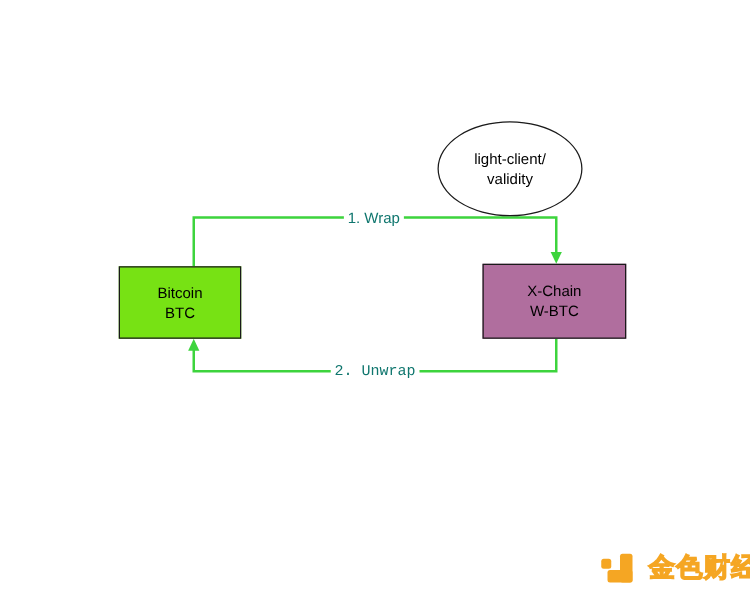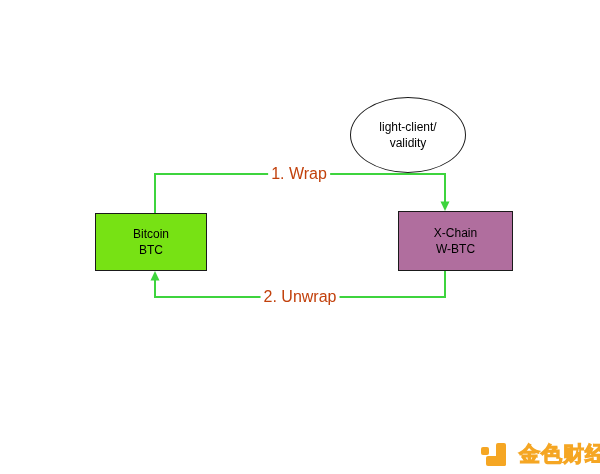--- a/index.html
+++ b/index.html
@@ -44,35 +44,35 @@
   }
   .ellipse {
     border: 1.5px solid var(--stroke-dark);
     border-radius: 50%;
     background: #ffffff;
   }
   .rect {
     border: 1.5px solid var(--stroke-dark);
   }
   #node-light-client { left: 350px; top: 97px;  width: 116px; height: 76px; }
-  #node-bitcoin      { left: 95px;  top: 213px; width: 112px; height: 58px; background: var(--box-green); }
-  #node-xchain       { left: 386px; top: 211px; width: 115px; height: 60px; background: var(--box-purple); margin-left: 12px; }
+  #node-bitcoin      { left: 95px;  top: 213px; width: 98px; height: 58px; background: var(--box-green); }
+  #node-xchain       { left: 386px; top: 211px; width: 115px; height: 60px; background: var(--box-purple); }
   #node-fraud-proof  { left: 143px; top: 306px; width: 120px; height: 72px; }
   .edge-label {
     position: absolute;
     transform: translate(-50%, -50%);
     background: #ffffff;
     padding: 0 3px;
-    font-size: 16px;
-    color: #c2410c;
+    font-size: 12px;
+    color: #0f766e;
     white-space: nowrap;
     z-index: 3;
   }
   #label-wrap   { left: 299px; top: 174px; }
-  #label-unwrap { left: 300px; top: 297px; }
+  #label-unwrap { left: 300px; top: 297px; font-family: Liberation Mono, monospace; }
   .logo {
     position: absolute;
     left: 480px; top: 440px;
     display: flex; align-items: center;
     gap: 5px;
   }
   .logo-icon { display: block; }
   .logo-icon rect { fill: var(--logo-orange); }
   .logo-text {
     font-size: 21px;

